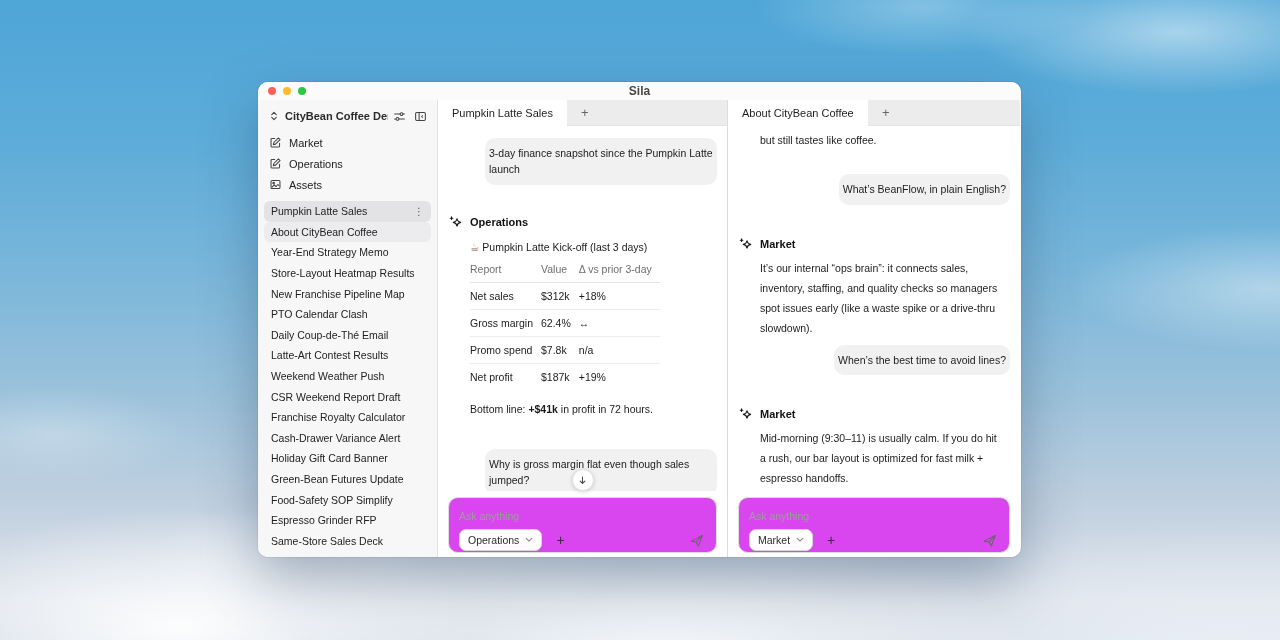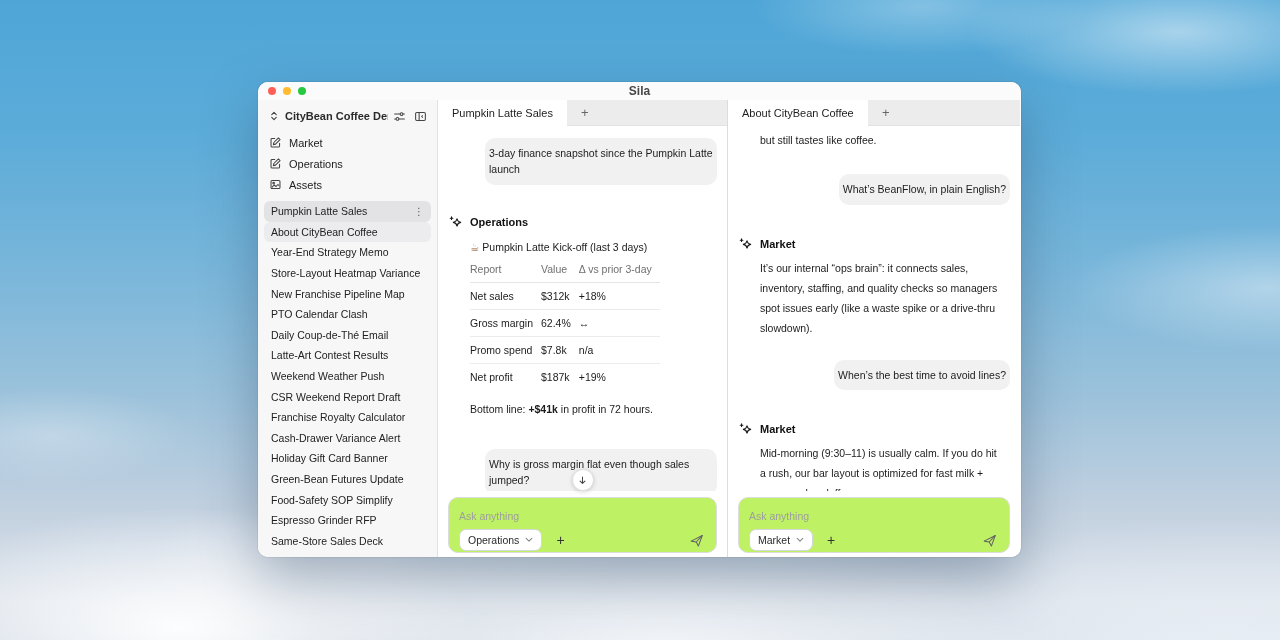--- a/index.html
+++ b/index.html
@@ -59,26 +59,26 @@
   .report-table th { text-align:left; font-weight:400; color:#6f6f6f; padding:0 8px 7px 0; border-bottom:1px solid #e4e4e4; white-space:nowrap; }
   .report-table td { padding:7px 8px 7px 0; border-bottom:1px solid #ececec; white-space:nowrap; }
   .report-table tr:last-child td { border-bottom:none; }
   .report-table th:nth-child(1), .report-table td:nth-child(1) { width:80px; }
   .report-table th:nth-child(2), .report-table td:nth-child(2) { width:46px; }
   .bottomline { margin-top:13px; font-size:10.5px; }
   .bottomline b { font-weight:700; }
   .u2 { margin-top:34px; }
   .frag { margin-left:22px; margin-top:0; line-height:1.55; }
   .r-b1 { margin-top:26px; }
-  .r-b2 { margin-top:22px; }
+  .r-b2 { margin-top:7px; }
   .para { margin-top:6px; line-height:20px; max-width:242px; }
   .scroll-btn { position:absolute; left:50%; transform:translateX(-50%); bottom:66px; width:22px; height:22px;
     border-radius:50%; background:#fff; border:1px solid #e0e0e0; box-shadow:0 1px 4px rgba(0,0,0,.16);
     display:flex; align-items:center; justify-content:center; cursor:pointer; }
-  .composer { flex:none; margin:6px 10px 4px 10px; height:56px; border:1px solid #dcdcdc; border-radius:10px; padding:8px 10px 0 10px; background:#bef264; }
+  .composer { flex:none; margin:6px 10px 4px 10px; height:56px; border:1px solid #dcdcdc; border-radius:10px; padding:8px 10px 0 10px; background:#d946ef; }
   .composer input { width:100%; border:none; outline:none; font-size:10.5px; color:#1c1c1c; font-family:inherit; background:transparent; }
   .composer input::placeholder { color:#9e9e9e; }
   .crow { display:flex; align-items:center; margin-top:5px; }
   .pill { display:flex; align-items:center; gap:6px; border:1px solid #d6d6d6; border-radius:7px; padding:0 8px; height:22px;
     font-size:10.5px; color:#2a2a2a; background:#fff; cursor:pointer; }
   .add-btn { border:none; background:none; font-size:14px; color:#333; margin-left:14px; cursor:pointer; line-height:1; }
   .send-btn { margin-left:auto; border:none; background:none; cursor:pointer; display:flex; margin-right:2px; }
   svg { display:block; }
 </style>
 </head>
@@ -160,21 +160,21 @@
           <span class="lbl">Pumpkin Latte Sales</span>
           <span class="kebab">⋮</span>
         </div>
         <div class="chat-item open">
             <span class="lbl">About CityBean Coffee</span>
           </div>
         <div class="chat-item">
             <span class="lbl">Year-End Strategy Memo</span>
           </div>
         <div class="chat-item">
-            <span class="lbl">Store-Layout Heatmap Variance</span>
+            <span class="lbl">Store-Layout Heatmap Results</span>
           </div>
         <div class="chat-item">
             <span class="lbl">New Franchise Pipeline Map</span>
           </div>
         <div class="chat-item">
             <span class="lbl">PTO Calendar Clash</span>
           </div>
         <div class="chat-item">
             <span class="lbl">Daily Coup-de-Thé Email</span>
           </div>

